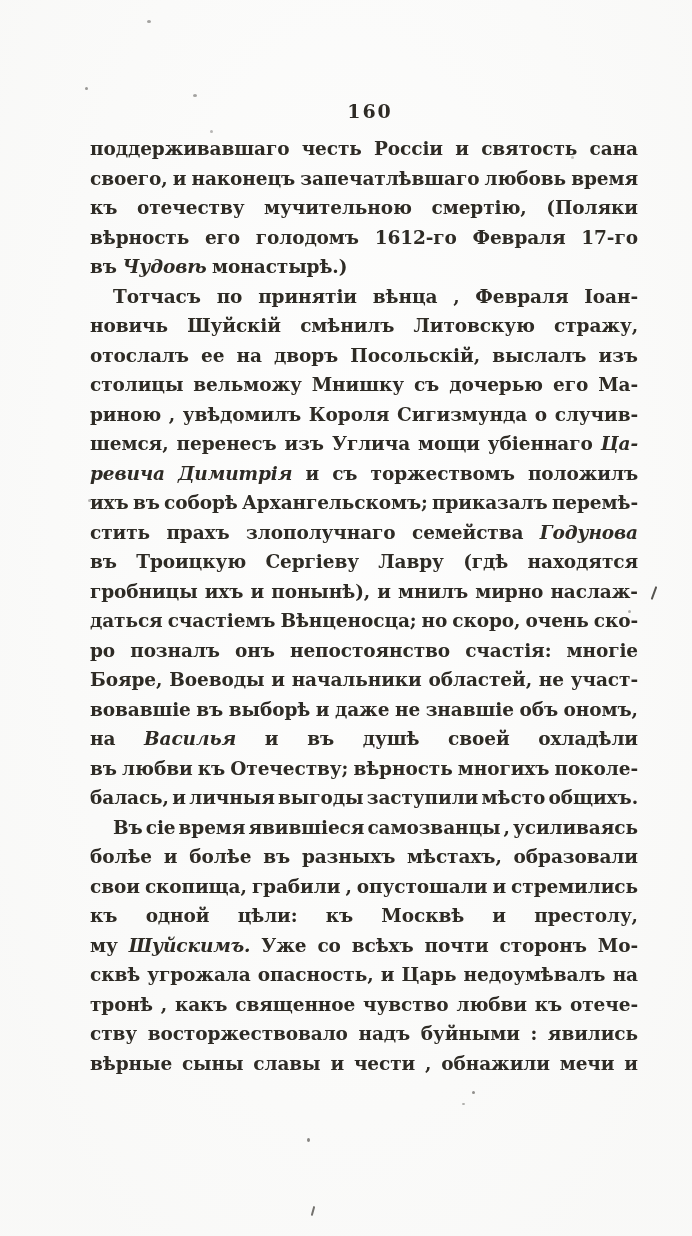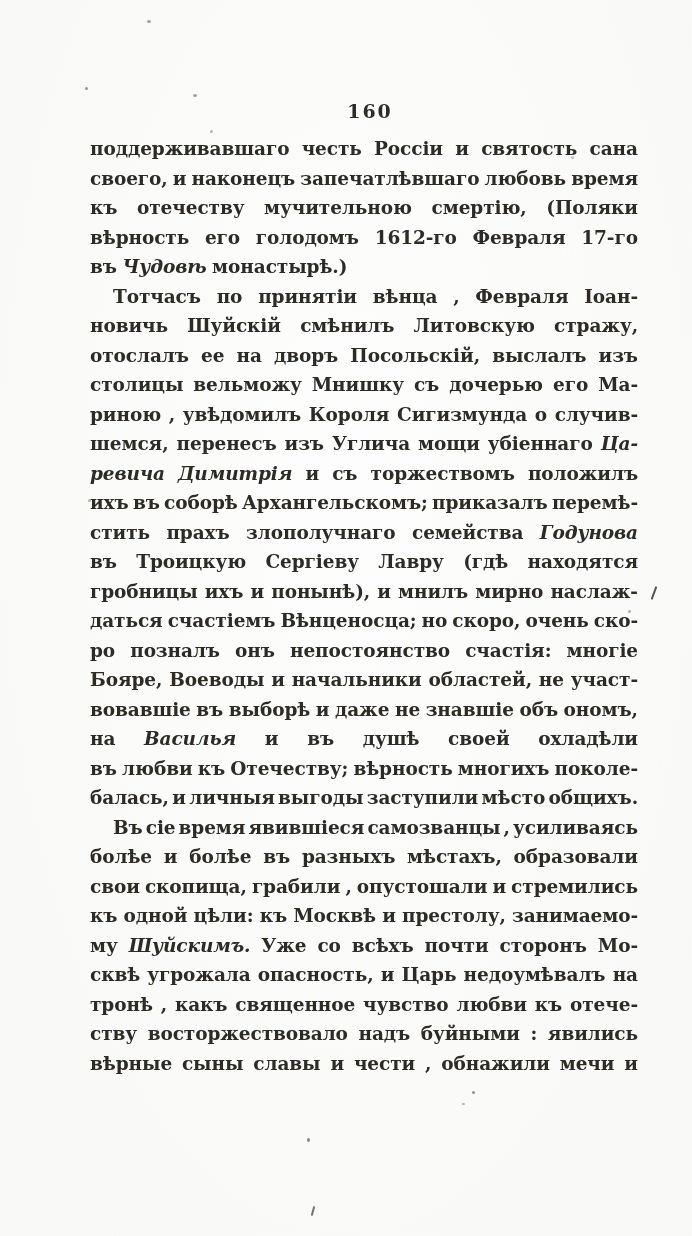--- a/index.html
+++ b/index.html
@@ -301,21 +301,20 @@
         <span class="word">стремились</span>
       </div>
       <div class="line">
         <span class="word">къ</span>
         <span class="word">одной</span>
         <span class="word">цѣли:</span>
         <span class="word">къ</span>
         <span class="word">Москвѣ</span>
         <span class="word">и</span>
         <span class="word">престолу,</span>
-        <span class="word">занимаемо-</span>
       </div>
       <div class="line">
         <span class="word">му</span>
         <span class="word it">Шуйскимъ.</span>
         <span class="word">Уже</span>
         <span class="word">со</span>
         <span class="word">всѣхъ</span>
         <span class="word">почти</span>
         <span class="word">сторонъ</span>
         <span class="word">Мо-</span>

